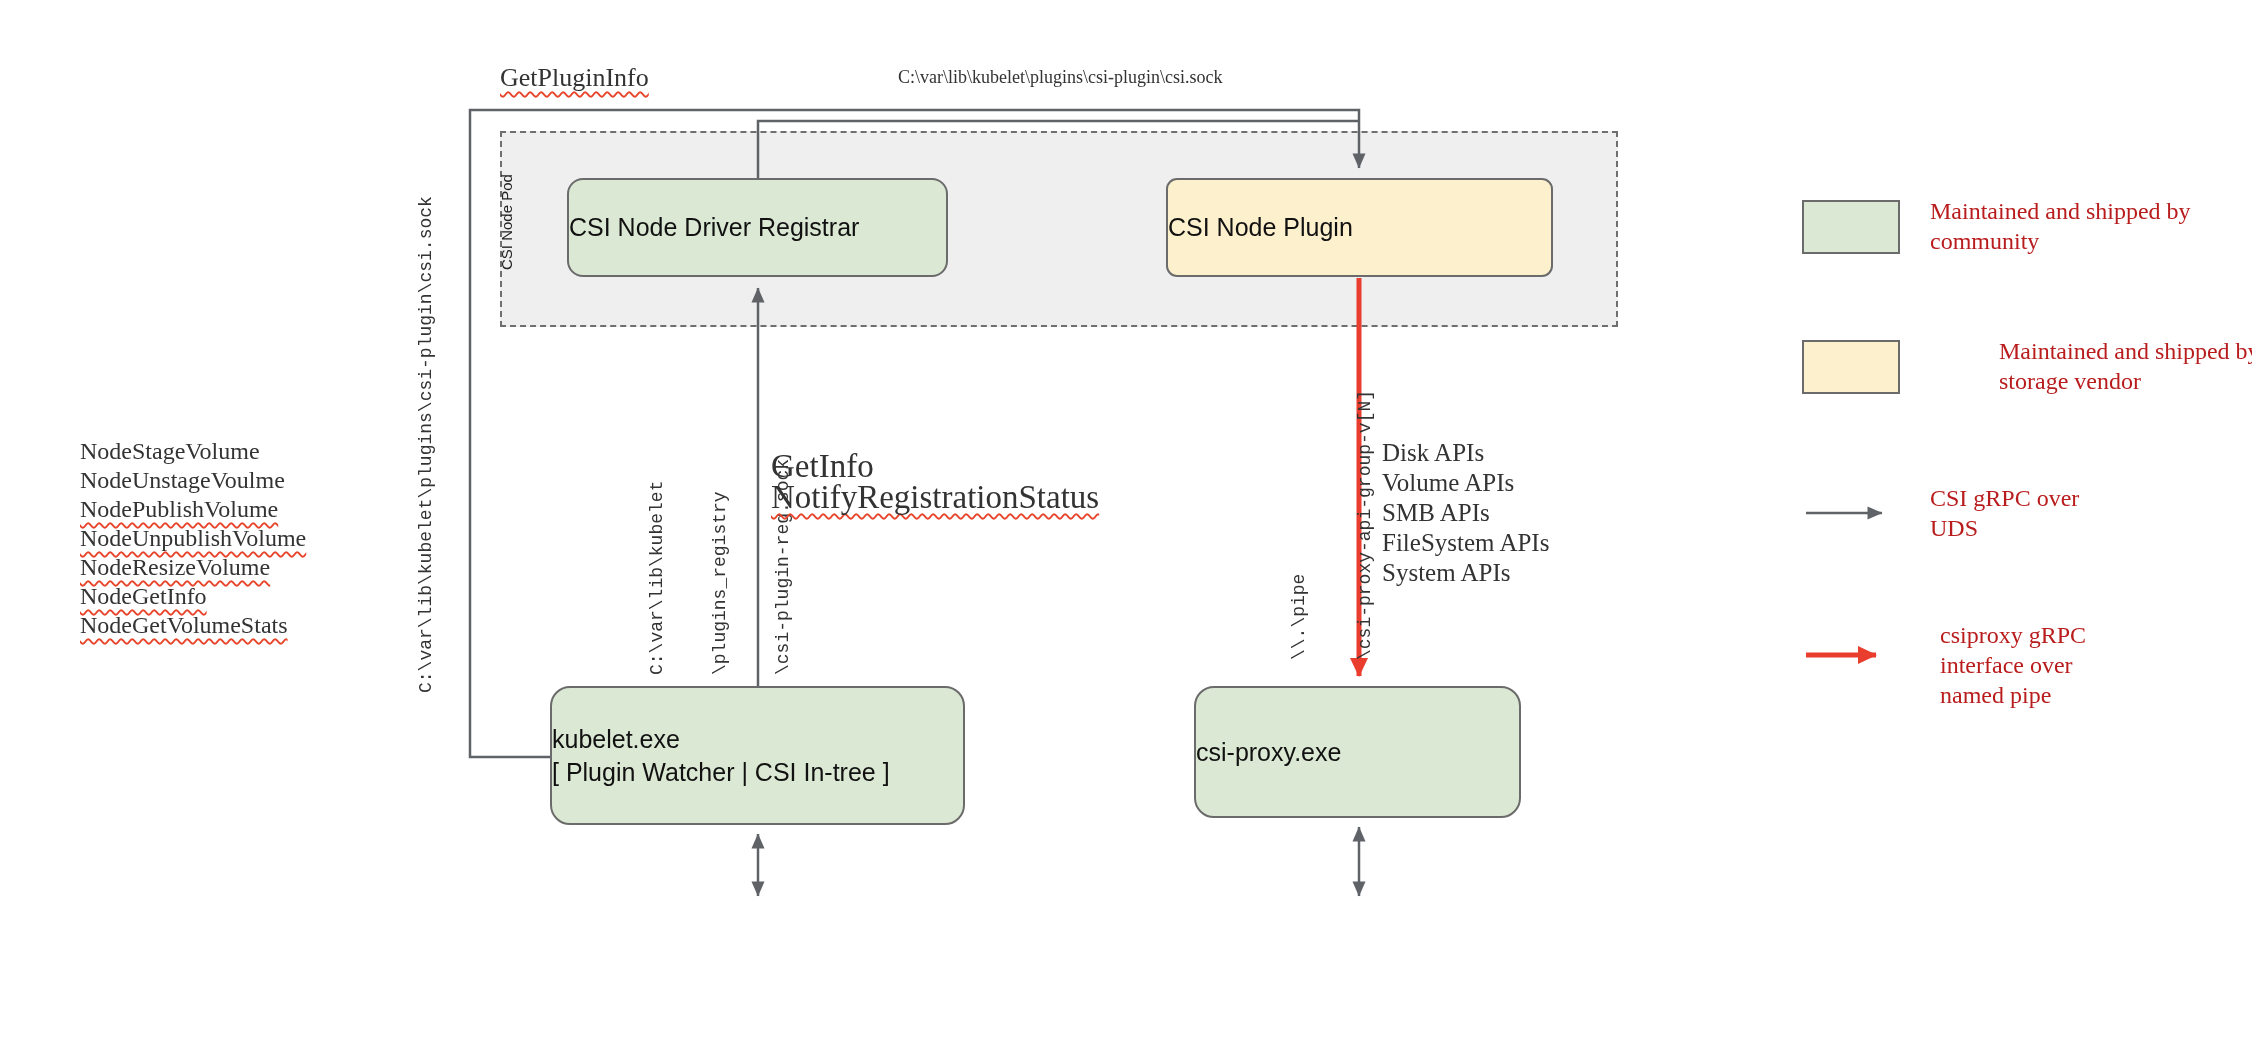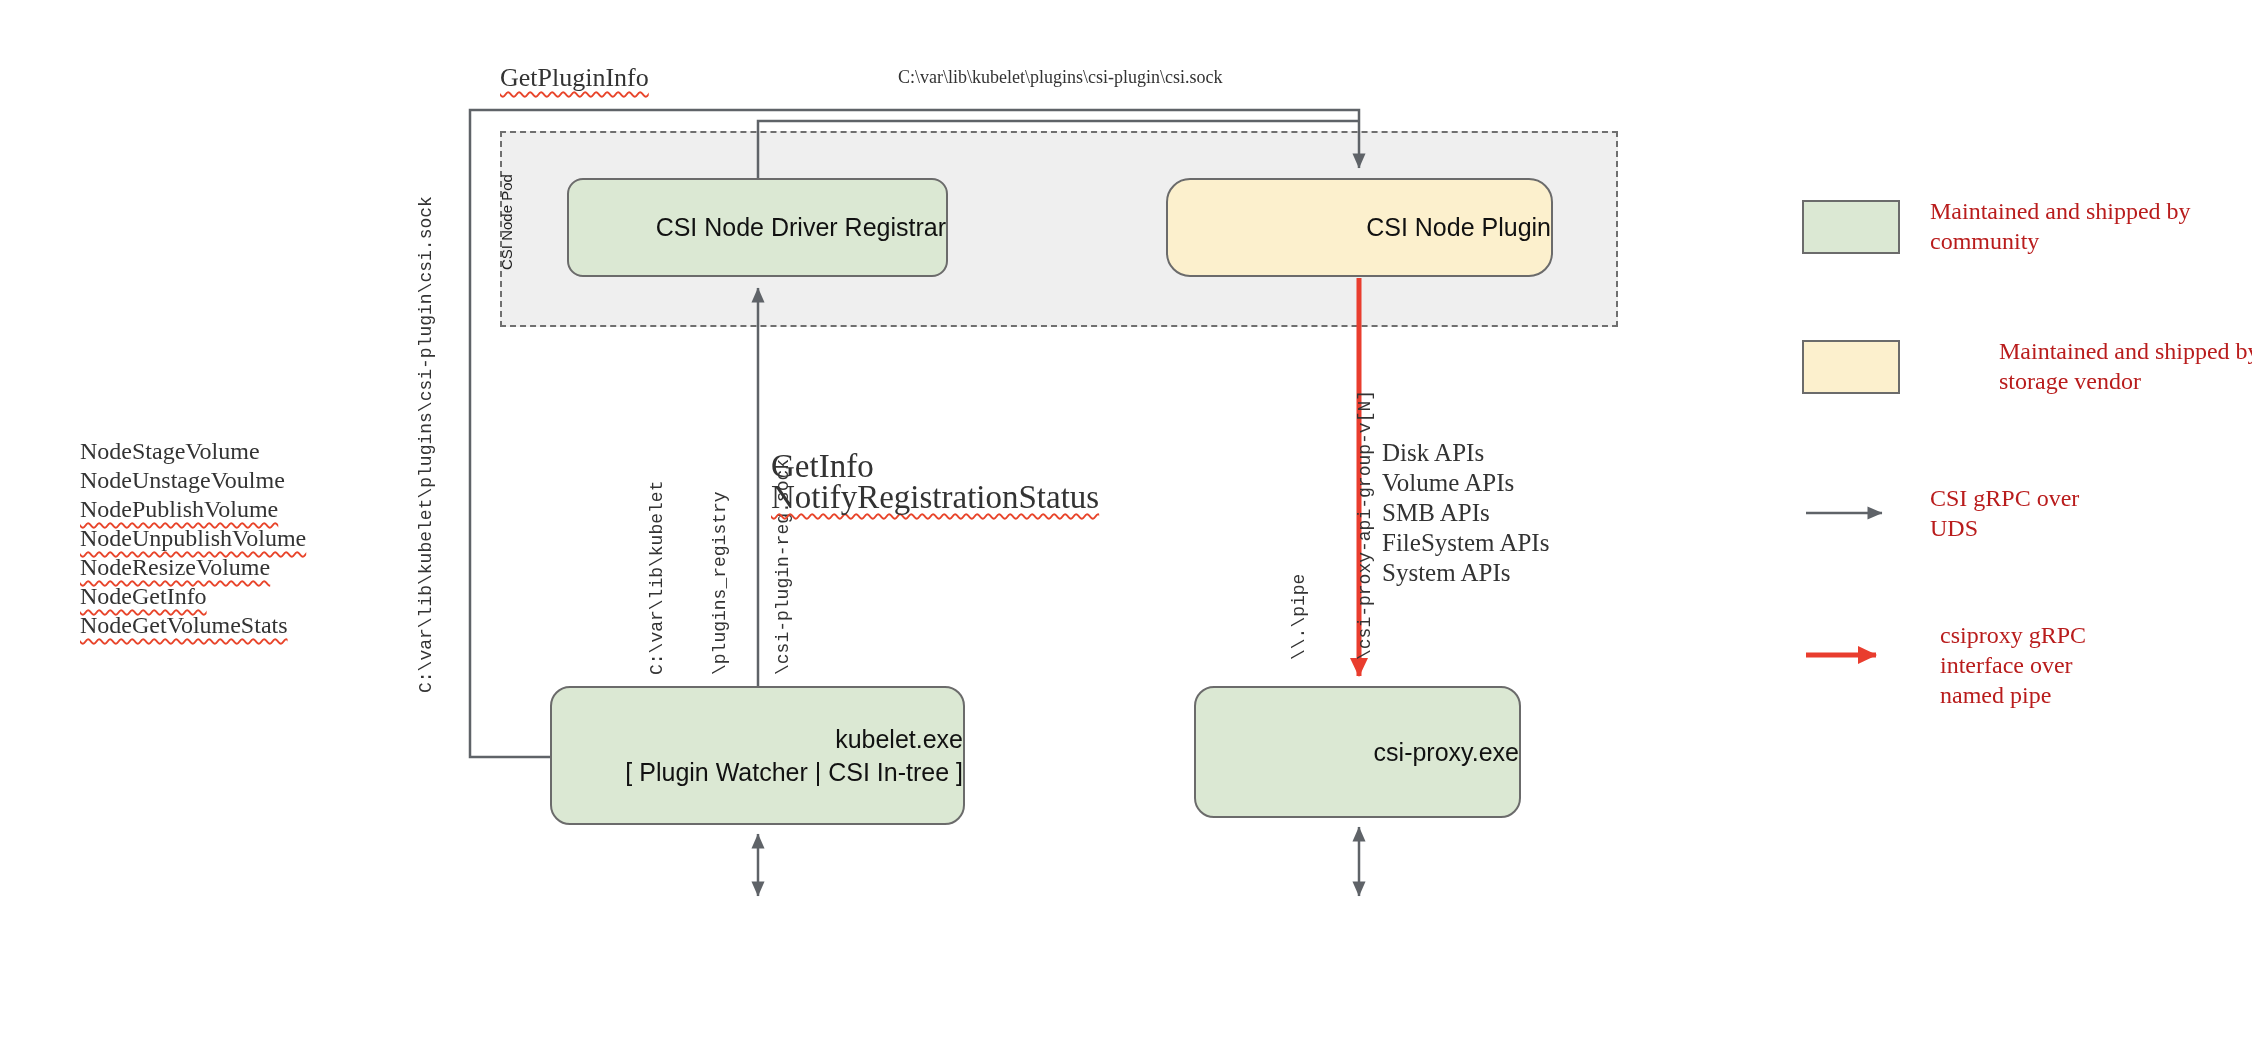--- a/index.html
+++ b/index.html
@@ -8,21 +8,21 @@
     font-family:"Liberation Sans", sans-serif; overflow:hidden; color:#1e1e1e;
   }
   .mono { font-family:"Liberation Mono","DejaVu Sans Mono",monospace; color:#333; }
   .sq {
     text-decoration-line:underline; text-decoration-style:wavy;
     text-decoration-color:#e8442a; text-decoration-thickness:2px;
     text-underline-offset:5px; text-decoration-skip-ink:none;
   }
   .box {
     position:absolute; border:2px solid #6b6b6b; display:flex; flex-direction:column;
-    align-items:flex-end; justify-content:center; text-align:center;
+    align-items:flex-start; justify-content:center; text-align:center;
     font-size:25px; color:#111; box-sizing:border-box;
   }
   .pod {
     position:absolute; left:500px; top:131px; width:1118px; height:196px;
     background:#efefef; border:2px dashed #6f6f6f; box-sizing:border-box; z-index:1;
   }
   .vrot {
     position:absolute; transform:rotate(-90deg); transform-origin:left bottom;
     white-space:pre; z-index:4; line-height:22px;
   }
@@ -61,21 +61,21 @@
     <path d="M1806,513 H1882" fill="none" stroke="#5f6368" stroke-width="2.5" marker-end="url(#arrowGray)"></path>
     <path d="M1806,655 H1876" fill="none" stroke="#e93d2e" stroke-width="5" marker-end="url(#arrowRed)"></path>
   </svg>
 
   <div class="vrot" style="left:514px; top:252px; height:18px; width:110px; font-size:15px; color:#222;">CSI Node Pod</div>
 
   <div class="box layer3" style="left:567px; top:178px; width:381px; height:99px; border-radius:16px; background:#dbe8d3;">
     <span>CSI Node Driver Registrar</span>
   </div>
 
-  <div class="box layer3" style="left:1166px; top:178px; width:387px; height:99px; border-radius:24px; background:#fcf0cd;">
+  <div class="box layer3" style="left:1166px; top:178px; width:387px; height:99px; border-radius:11px; background:#fcf0cd;">
     <span>CSI Node Plugin</span>
   </div>
 
   <div class="box layer3" style="left:1194px; top:686px; width:327px; height:132px; border-radius:20px; background:#dbe8d3;">
     <span>csi-proxy.exe</span>
   </div>
 
   <div class="box layer3" style="left:550px; top:686px; width:415px; height:139px; border-radius:20px; background:#dbe8d3; line-height:33px;">
     <span>kubelet.exe</span>
     <span>[ Plugin Watcher | CSI In-tree ]</span>

